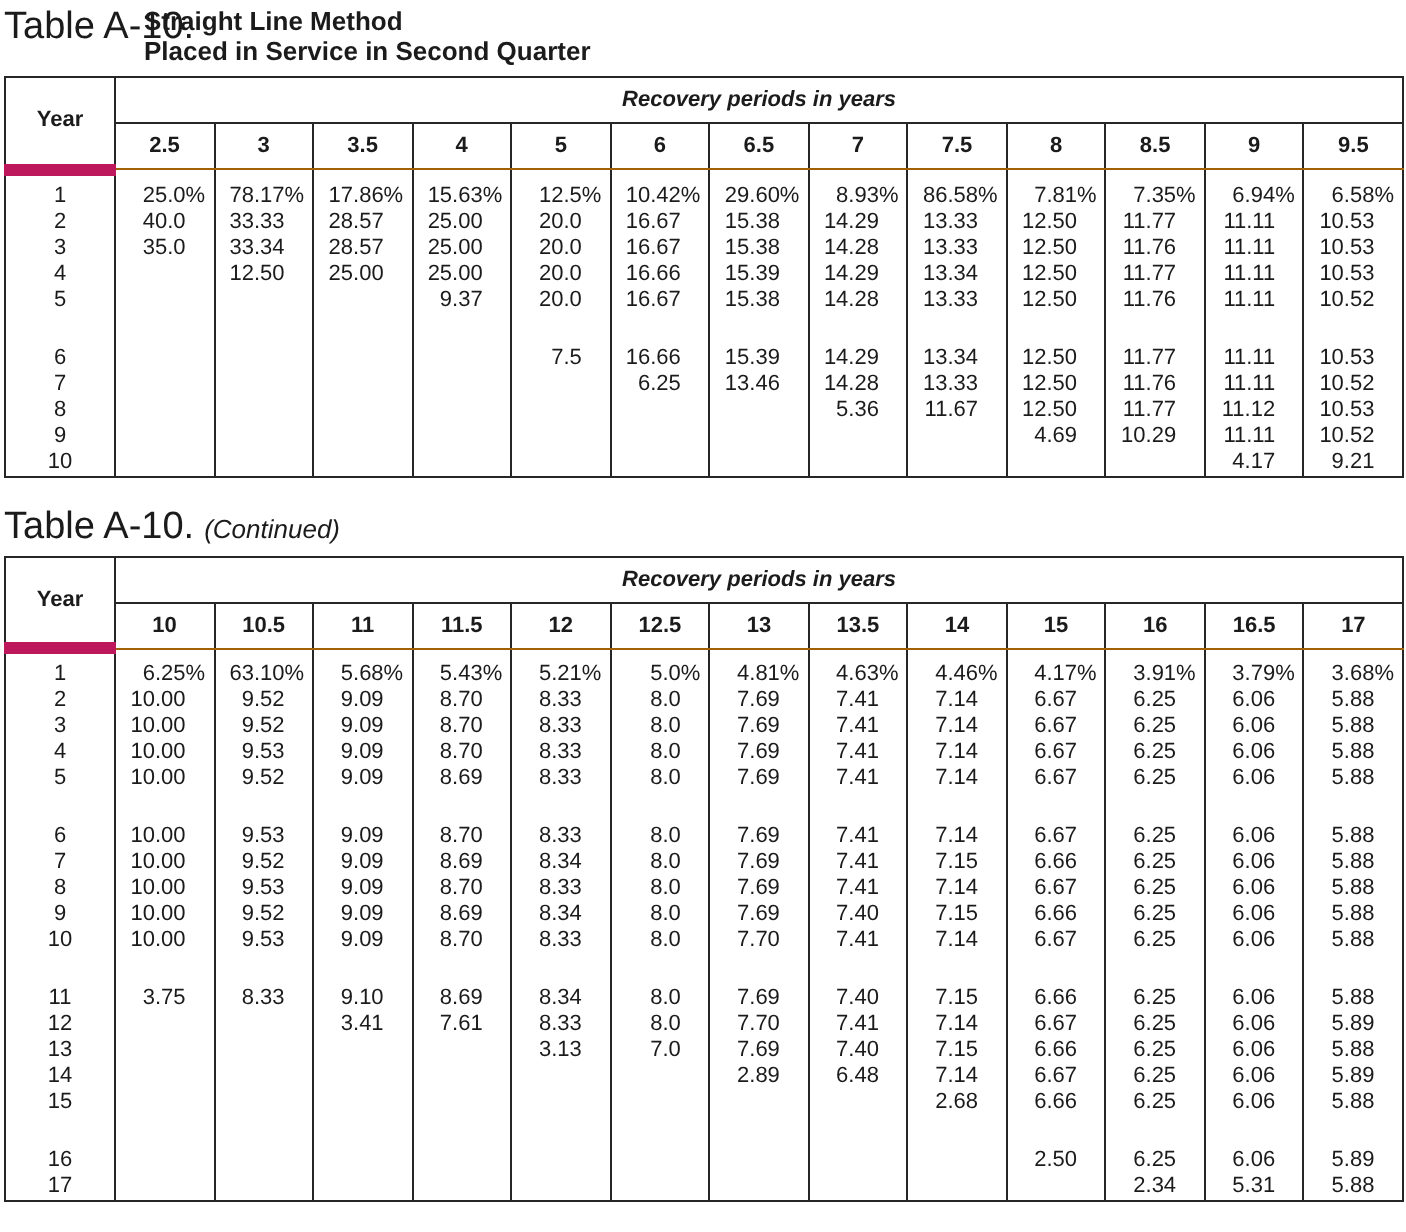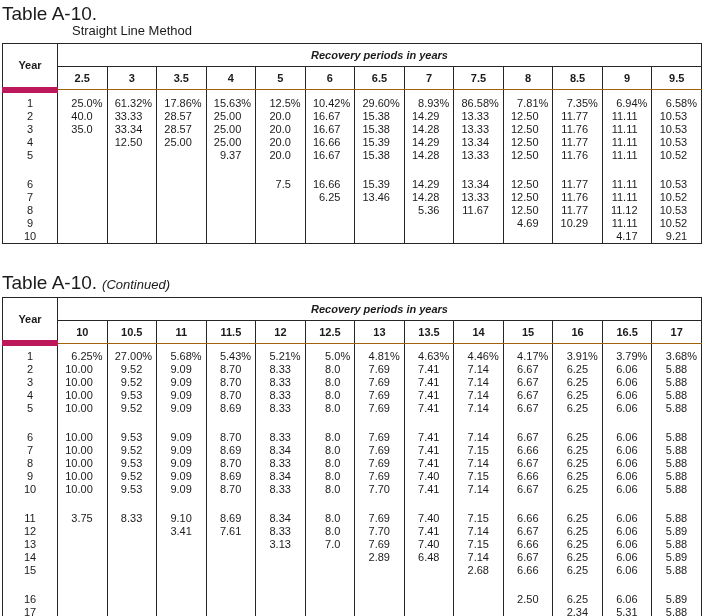--- a/index.html
+++ b/index.html
@@ -7,22 +7,22 @@
   body {
     background:#ffffff;
     color:#1b1b1b;
     font-family:"Liberation Sans", sans-serif;
     overflow:hidden;
   }
   .page { padding:3px 0 0 2px; width:703px; }
 
   .title-block { display:flex; align-items:flex-start; margin-bottom:5px; }
   .tbl-label { font-size:19px; width:70px; flex:none; white-space:nowrap; }
-  .tbl-headings { font-size:13px; font-weight:normal; line-height:15px;margin-top:20px; }
-  .cont-block { margin-top:28px; margin-bottom:3px; display:block; }
+  .tbl-headings { font-size:13px; font-weight:bold; line-height:15px; }
+  .cont-block { margin-top:14px; margin-bottom:3px; display:block; }
   .tbl-note { font-style:italic; font-size:13px; margin-left:5px; }
 
   table.rate-table {
     border-collapse:collapse;
     table-layout:fixed;
     width:700px;
     border:1.5px solid #262626;
   }
   col.year-col { width:55px; }
   th, td {
@@ -46,20 +46,21 @@
 </style>
 </head>
 <body>
 
 <div class="page">
 
   <div class="title-block">
     <span class="tbl-label">Table A-10.</span>
     <div class="tbl-headings">
       <div>Straight Line Method</div>
+      <div>Placed in Service in Second Quarter</div>
     </div>
   </div>
 
   <table class="rate-table" id="table1">
       <colgroup>
         <col class="year-col">
         <col>
         <col>
         <col>
         <col>
@@ -91,21 +92,21 @@
           <th class="col-head">8</th>
           <th class="col-head">8.5</th>
           <th class="col-head">9</th>
           <th class="col-head">9.5</th>
         </tr>
       </thead>
       <tbody>
         <tr class="group-first">
           <td class="year-cell">1</td>
           <td class="val-cell">25.0%</td>
-          <td class="val-cell">61.32%</td>
+          <td class="val-cell">78.17%</td>
           <td class="val-cell">17.86%</td>
           <td class="val-cell">15.63%</td>
           <td class="val-cell">12.5%</td>
           <td class="val-cell">10.42%</td>
           <td class="val-cell">29.60%</td>
           <td class="val-cell">8.93%</td>
           <td class="val-cell">86.58%</td>
           <td class="val-cell">7.81%</td>
           <td class="val-cell">7.35%</td>
           <td class="val-cell">6.94%</td>
@@ -313,21 +314,21 @@
           <th class="col-head">15</th>
           <th class="col-head">16</th>
           <th class="col-head">16.5</th>
           <th class="col-head">17</th>
         </tr>
       </thead>
       <tbody>
         <tr class="group-first">
           <td class="year-cell">1</td>
           <td class="val-cell">6.25%</td>
-          <td class="val-cell">27.00%</td>
+          <td class="val-cell">63.10%</td>
           <td class="val-cell">5.68%</td>
           <td class="val-cell">5.43%</td>
           <td class="val-cell">5.21%</td>
           <td class="val-cell">5.0%</td>
           <td class="val-cell">4.81%</td>
           <td class="val-cell">4.63%</td>
           <td class="val-cell">4.46%</td>
           <td class="val-cell">4.17%</td>
           <td class="val-cell">3.91%</td>
           <td class="val-cell">3.79%</td>

